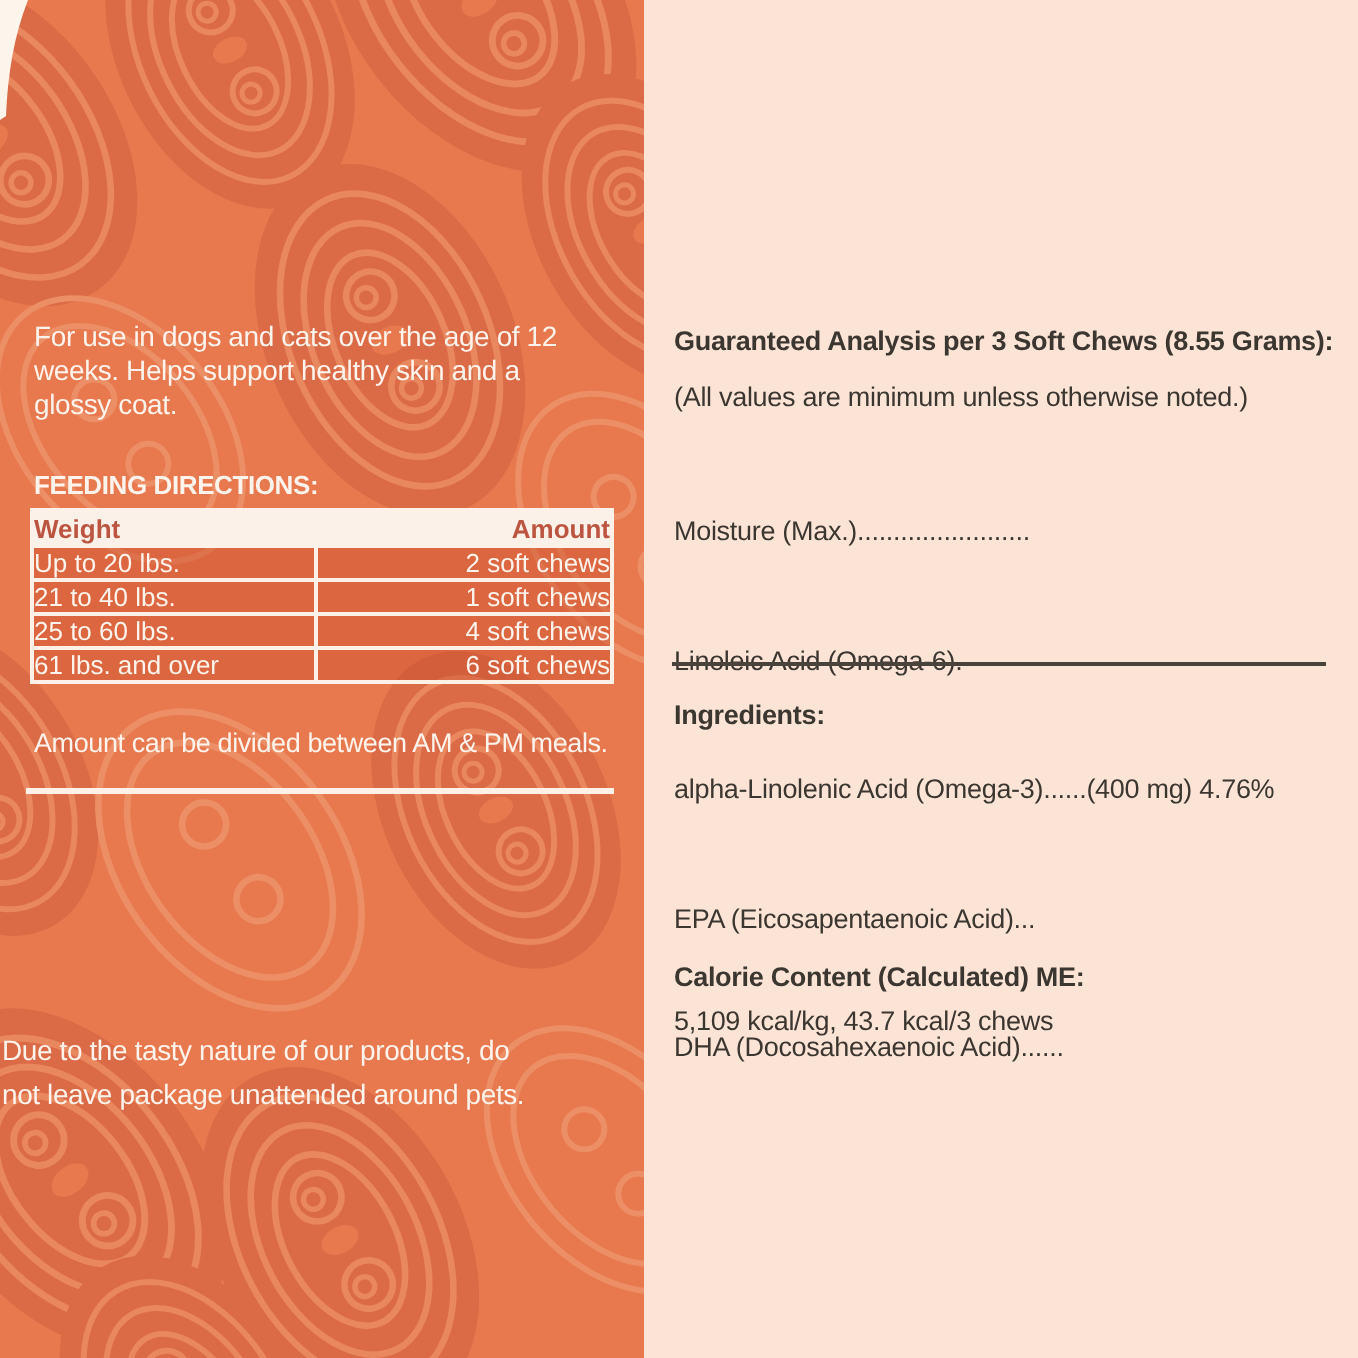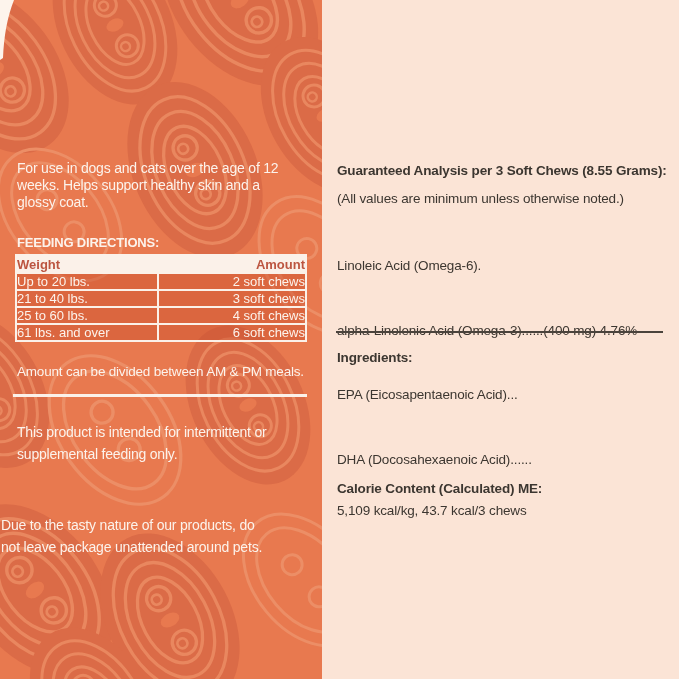--- a/index.html
+++ b/index.html
@@ -166,51 +166,50 @@
         <tr>
           <th class="weight-h">Weight</th>
           <th class="amount-h">Amount</th>
         </tr>
         <tr>
           <td class="weight-c">Up to 20 lbs.</td>
           <td class="amount-c">2 soft chews</td>
         </tr>
         <tr>
           <td class="weight-c">21 to 40 lbs.</td>
-          <td class="amount-c">3 soft chews</td>
+          <td class="amount-c">1 soft chews</td>
         </tr>
         <tr>
           <td class="weight-c">25 to 60 lbs.</td>
           <td class="amount-c">4 soft chews</td>
         </tr>
         <tr>
           <td class="weight-c">61 lbs. and over</td>
           <td class="amount-c">6 soft chews</td>
         </tr>
       </tbody>
     </table>
 
     <div class="txt feed-note">Amount can be divided between AM &amp; PM meals.</div>
 
     <div class="left-divider"></div>
 
-    <div class="txt para2">This product is intended for intermittent or
-supplemental feeding only.</div>
 
     <div class="txt para3">Due to the tasty nature of our products, do
 not leave package unattended around pets.</div>
   </div>
 
   <div class="right-panel">
 
     <div class="rtxt ga-title">Guaranteed Analysis per 3 Soft Chews (8.55 Grams):</div>
 
     <div class="rtxt ga-note">(All values are minimum unless otherwise noted.)</div>
 
     <div class="rtxt ga-rows">
+      <div>Moisture (Max.)........................</div>
       <div>Linoleic Acid (Omega-6).</div>
       <div>alpha-Linolenic Acid (Omega-3)......(400 mg) 4.76%</div>
       <div>EPA (Eicosapentaenoic Acid)...</div>
       <div>DHA (Docosahexaenoic Acid)......</div>
     </div>
 
     <div class="right-divider"></div>
 
     <div class="rtxt ing-title">Ingredients:</div>
 

